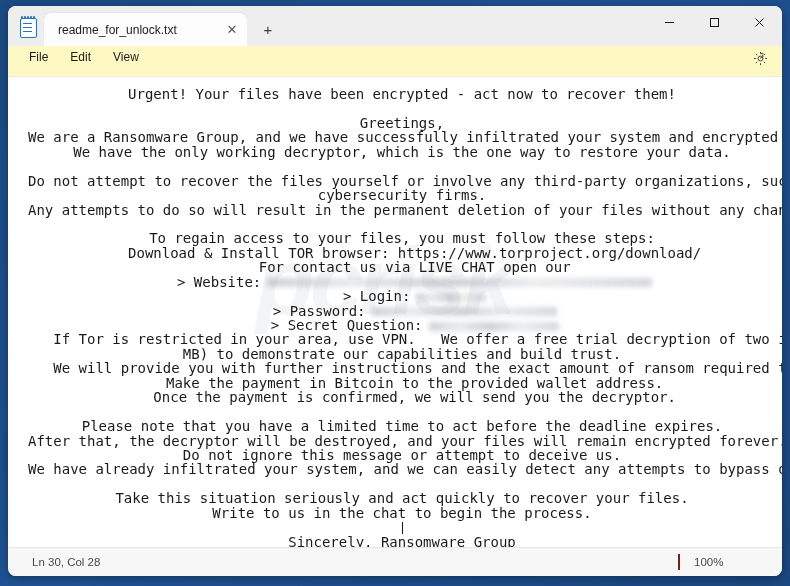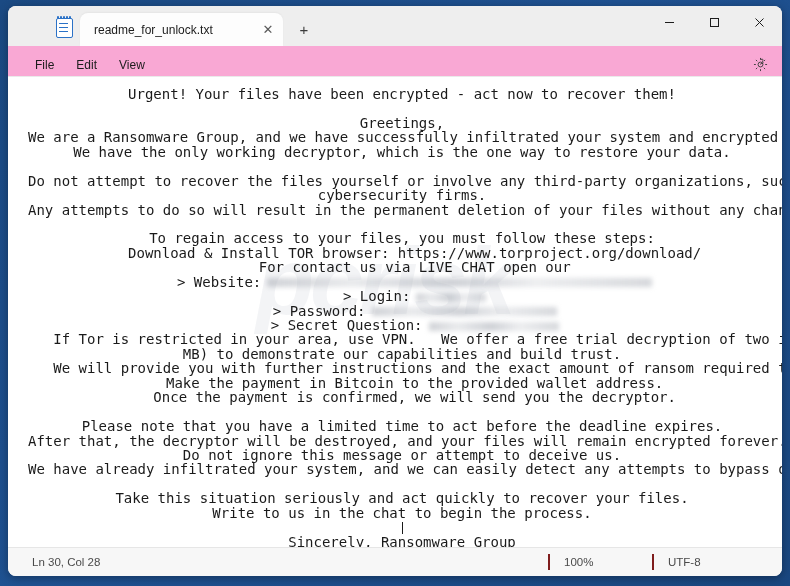--- a/index.html
+++ b/index.html
@@ -37,21 +37,20 @@
   }
 
   
   #titlebar {
     height: 40px;
     background: #eeeeee;
     display: flex;
     align-items: flex-end;
     position: relative;
     flex: 0 0 auto;
-    padding-left: 36px;
   }
   #app-icon {
     width: 20px;
     height: 22px;
     margin: 0 6px 8px 10px;
     position: relative;
     flex: 0 0 auto;
   }
   #app-icon .pad {
     position: absolute;
@@ -128,24 +127,24 @@
     display: flex; align-items: center; justify-content: center;
     font-size: 12px;
     color: #1c1c1c;
     cursor: pointer;
   }
   .win-btn svg { display:block; }
 
   
   #menubar {
     height: 30px;
-    background: #f9a8d4;
-    display: flex;
-    align-items: flex-end;
-    padding-left: 16px;
+    background: #fef9c3;
+    display: flex;
+    align-items: flex-start;
+    padding-left: 10px;
     position: relative;
     border-bottom: 1px solid #eaeaea;
     flex: 0 0 auto;
   }
   .menu-item {
     font-size: 12px;
     color: #1c1c1c;
     padding: 4px 11px;
     border-radius: 4px;
     cursor: pointer;
@@ -311,16 +310,15 @@
   <div id="editor-wrap">
     <div id="watermark">
       <span id="wm1">pcrisk</span>
     </div>
     <div id="editor"><div class="ln"><span>Urgent! Your files have been encrypted - act now to recover them!</span></div><div class="ln"><span></span></div><div class="ln"><span>Greetings,</span></div><div class="ln"><span>We are a Ransomware Group, and we have successfully infiltrated your system and encrypted your valuable files.</span></div><div class="ln"><span>We have the only working decryptor, which is the one way to restore your data.</span></div><div class="ln"><span></span></div><div class="ln"><span>Do not attempt to recover the files yourself or involve any third-party organizations, such as law enforcement or</span></div><div class="ln"><span>cybersecurity firms.</span></div><div class="ln"><span>Any attempts to do so will result in the permanent deletion of your files without any chance of recovery.</span></div><div class="ln"><span></span></div><div class="ln"><span>To regain access to your files, you must follow these steps:</span></div><div class="ln"><span>   Download &amp; Install TOR browser: https://www.torproject.org/download/</span></div><div class="ln"><span>   For contact us via LIVE CHAT open our</span></div><div class="ln"><span>   &gt; Website:</span><span class="redact" style="width: 385px; margin-left: 6px;"></span></div><div class="ln"><span>   &gt; Login:</span><span class="redact" style="width: 70px; margin-left: 6px;"></span></div><div class="ln"><span>   &gt; Password:</span><span class="redact" style="width: 185px; margin-left: 6px;"></span></div><div class="ln"><span>   &gt; Secret Question:</span><span class="redact" style="width: 130px; margin-left: 6px;"></span></div><div class="ln"><span>   If Tor is restricted in your area, use VPN.   We offer a free trial decryption of two insignificant files (&lt;5</span></div><div class="ln"><span>MB) to demonstrate our capabilities and build trust.</span></div><div class="ln"><span>   We will provide you with further instructions and the exact amount of ransom required to decrypt your files.</span></div><div class="ln"><span>   Make the payment in Bitcoin to the provided wallet address.</span></div><div class="ln"><span>   Once the payment is confirmed, we will send you the decryptor.</span></div><div class="ln"><span></span></div><div class="ln"><span>Please note that you have a limited time to act before the deadline expires.</span></div><div class="ln"><span>After that, the decryptor will be destroyed, and your files will remain encrypted forever.</span></div><div class="ln"><span>Do not ignore this message or attempt to deceive us.</span></div><div class="ln"><span>We have already infiltrated your system, and we can easily detect any attempts to bypass our ransom demands.</span></div><div class="ln"><span></span></div><div class="ln"><span>Take this situation seriously and act quickly to recover your files.</span></div><div class="ln"><span>Write to us in the chat to begin the process.</span></div><div class="ln"><span></span><span class="caret"></span></div><div class="ln"><span>Sincerely, Ransomware Group</span></div></div>
   </div>
 
   <div id="statusbar">
     <div id="status-pos">Ln 30, Col 28</div>
     <div class="status-cell" id="status-zoom">100%</div>
-    <div class="status-cell" id="status-enc">UTF-8</div>
   </div>
 
 </div>
 
 </body></html>

